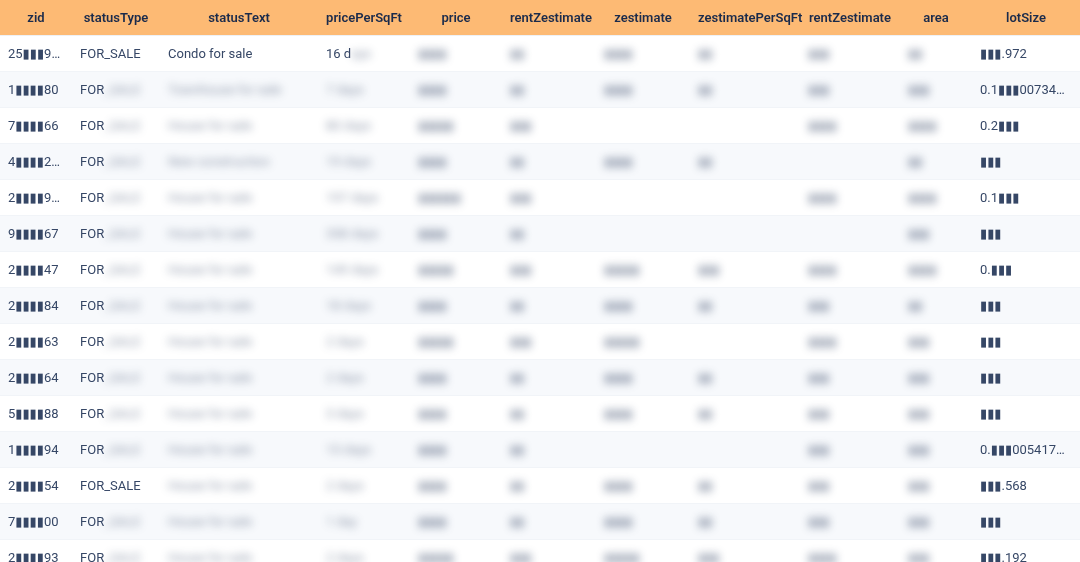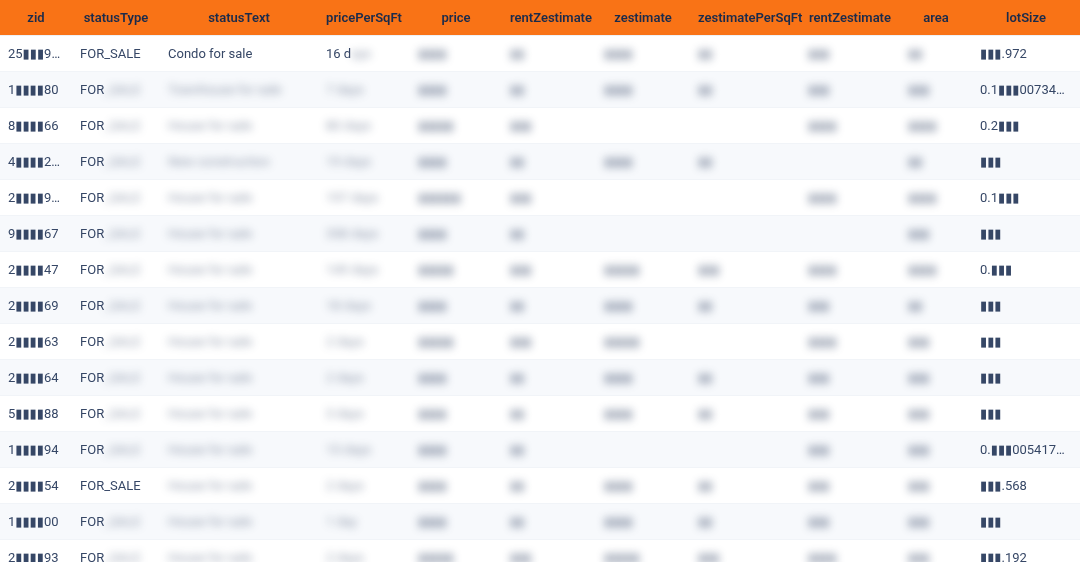--- a/index.html
+++ b/index.html
@@ -14,21 +14,21 @@
     width: 100%;
     border-collapse: collapse;
     table-layout: fixed;
   }
   .table thead th {
     text-align: center;
     font-weight: 600;
     font-size: 13px;
     padding: 10px 8px;
     color: #1b2b4b;
-    background: #f97316;
+    background: #fdba74;
     border-bottom: 1px solid #eef1f5;
   }
   .table tbody td {
     padding: 10px 8px;
     font-size: 13px;
     color: #364766;
     border-bottom: 1px solid #f1f4f8;
     white-space: nowrap;
     overflow: hidden;
     text-overflow: ellipsis;
@@ -104,21 +104,21 @@
         <td><span class="blur">7 days</span></td>
         <td><span class="blur">▮▮▮▮</span></td>
         <td><span class="blur">▮▮</span></td>
         <td><span class="blur">▮▮▮▮</span></td>
         <td><span class="blur">▮▮</span></td>
         <td><span class="blur">▮▮▮</span></td>
         <td><span class="blur">▮▮▮</span></td>
         <td>0.1▮▮▮00734618917</td>
       </tr>
       <tr>
-        <td>8▮▮▮▮66</td>
+        <td>7▮▮▮▮66</td>
         <td><span>FOR</span><span class="blur">_SALE</span></td>
         <td><span class="blur">House for sale</span></td>
         <td><span class="blur">80 days</span></td>
         <td><span class="blur">▮▮▮▮▮</span></td>
         <td><span class="blur">▮▮▮</span></td>
         <td><span class="blur"></span></td>
         <td><span class="blur"></span></td>
         <td><span class="blur">▮▮▮▮</span></td>
         <td><span class="blur">▮▮▮▮</span></td>
         <td>0.2▮▮▮</td>
@@ -169,21 +169,21 @@
         <td><span class="blur">149 days</span></td>
         <td><span class="blur">▮▮▮▮▮</span></td>
         <td><span class="blur">▮▮▮</span></td>
         <td><span class="blur">▮▮▮▮▮</span></td>
         <td><span class="blur">▮▮▮</span></td>
         <td><span class="blur">▮▮▮▮</span></td>
         <td><span class="blur">▮▮▮▮</span></td>
         <td>0.▮▮▮</td>
       </tr>
       <tr>
-        <td>2▮▮▮▮69</td>
+        <td>2▮▮▮▮84</td>
         <td><span>FOR</span><span class="blur">_SALE</span></td>
         <td><span class="blur">House for sale</span></td>
         <td><span class="blur">18 days</span></td>
         <td><span class="blur">▮▮▮▮</span></td>
         <td><span class="blur">▮▮</span></td>
         <td><span class="blur">▮▮▮▮</span></td>
         <td><span class="blur">▮▮</span></td>
         <td><span class="blur">▮▮▮</span></td>
         <td><span class="blur">▮▮</span></td>
         <td>▮▮▮</td>
@@ -247,21 +247,21 @@
         <td><span class="blur">2 days</span></td>
         <td><span class="blur">▮▮▮▮</span></td>
         <td><span class="blur">▮▮</span></td>
         <td><span class="blur">▮▮▮▮</span></td>
         <td><span class="blur">▮▮</span></td>
         <td><span class="blur">▮▮▮</span></td>
         <td><span class="blur">▮▮▮</span></td>
         <td>▮▮▮.568</td>
       </tr>
       <tr>
-        <td>1▮▮▮▮00</td>
+        <td>7▮▮▮▮00</td>
         <td><span>FOR</span><span class="blur">_SALE</span></td>
         <td><span class="blur">House for sale</span></td>
         <td><span class="blur">1 day</span></td>
         <td><span class="blur">▮▮▮▮</span></td>
         <td><span class="blur">▮▮</span></td>
         <td><span class="blur">▮▮▮▮</span></td>
         <td><span class="blur">▮▮</span></td>
         <td><span class="blur">▮▮▮</span></td>
         <td><span class="blur">▮▮▮</span></td>
         <td>▮▮▮</td>

